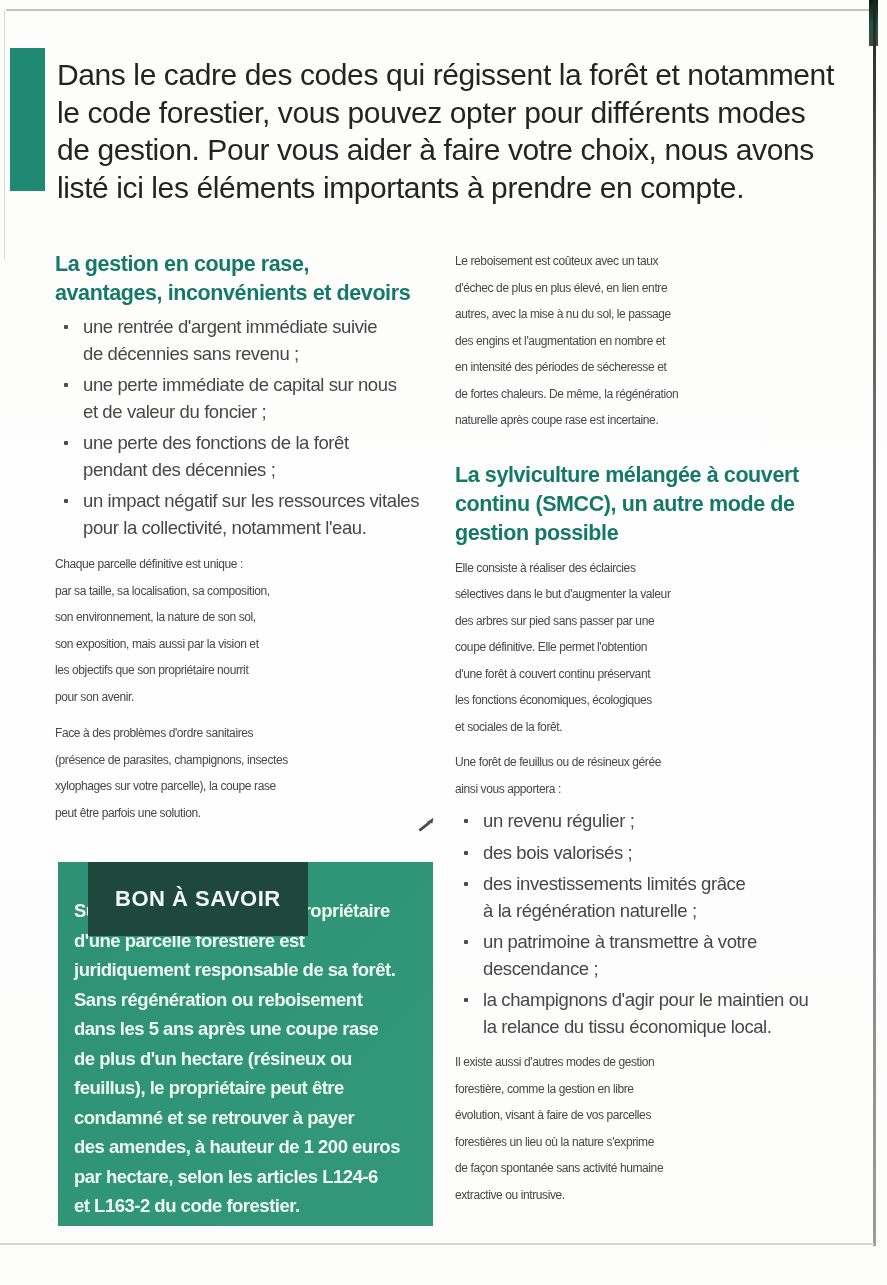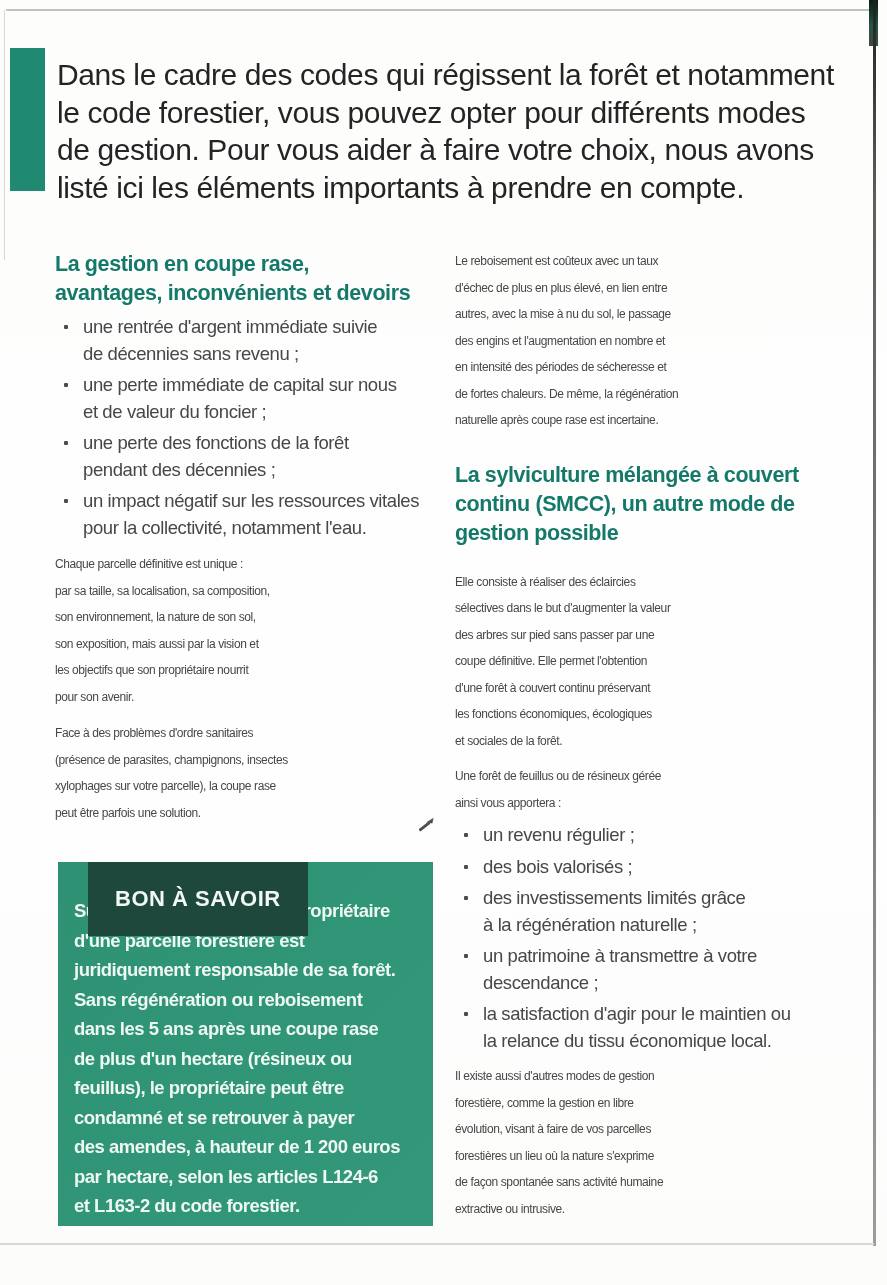--- a/index.html
+++ b/index.html
@@ -43,21 +43,21 @@
     margin:0;font-size:12px;line-height:26.5px;letter-spacing:-0.4px;
     color:#474747;white-space:pre;
   }
   .bullet-list{list-style:none;margin:6px 0 0 0;padding:0;}
   .bullet-li{position:relative;padding-left:28px;margin-bottom:5px;}
   .bullet-dot{position:absolute;left:9px;top:11px;width:4px;height:4px;background:#4c4c4c;border-radius:1px;}
   .bullet-text{display:block;font-size:18.5px;line-height:26.5px;letter-spacing:-0.4px;color:#474747;white-space:pre;}
 
   .mt-par{margin-top:10px;}
   .mt-heading{margin-top:27px;}
-  .mt-small{margin-top:21px;}
+  .mt-small{margin-top:7px;}
   .mt-list-intro{margin-top:9px;}
 
   
   .callout{position:relative;margin-top:36px;margin-left:3px;width:375px;}
   .callout-tag{
     position:absolute;top:0;left:30px;height:58px;padding:8px 27px;
     background:var(--callout-title-bg,#1d483b);
     color:#f2f8f5;font-size:22px;font-weight:bold;letter-spacing:0.5px;
     display:flex;align-items:center;white-space:pre;
   }
@@ -183,21 +183,21 @@
         <span class="bullet-text">des investissements limités grâce
 à la régénération naturelle ;</span>
       </li>
         <li class="bullet-li">
         <span class="bullet-dot"></span>
         <span class="bullet-text">un patrimoine à transmettre à votre
 descendance ;</span>
       </li>
         <li class="bullet-li">
         <span class="bullet-dot"></span>
-        <span class="bullet-text">la satisfaction d'agir pour le maintien ou
+        <span class="bullet-text">la champignons d'agir pour le maintien ou
 la relance du tissu économique local.</span>
       </li>
       </ul>
 
     <p class="body-par mt-list-intro">Il existe aussi d'autres modes de gestion
 forestière, comme la gestion en libre
 évolution, visant à faire de vos parcelles
 forestières un lieu où la nature s'exprime
 de façon spontanée sans activité humaine
 extractive ou intrusive.</p>

